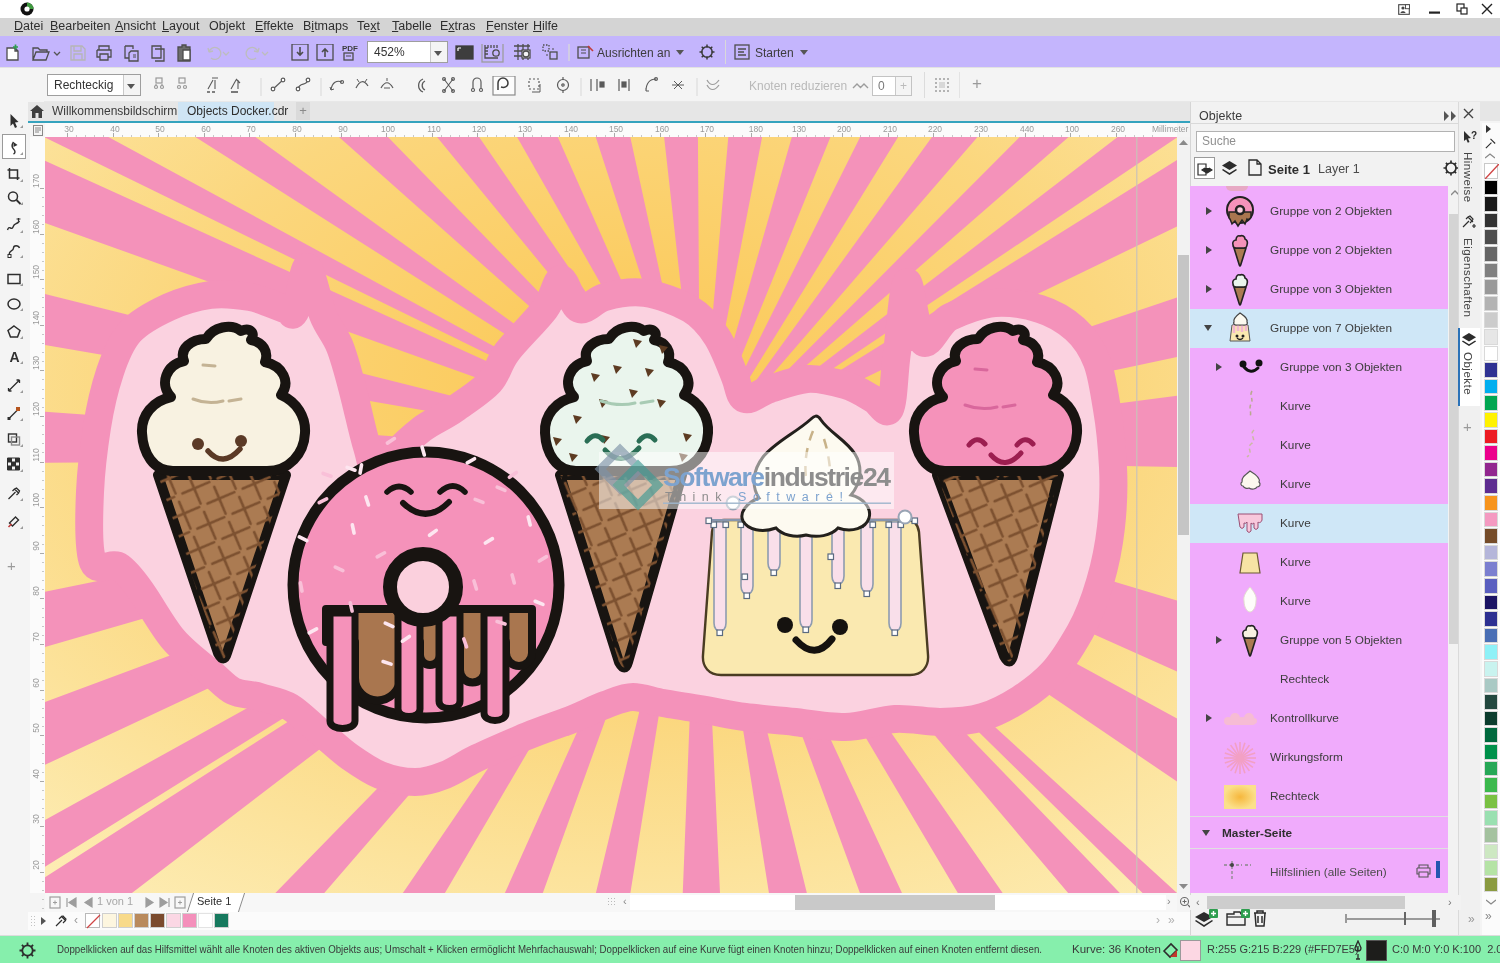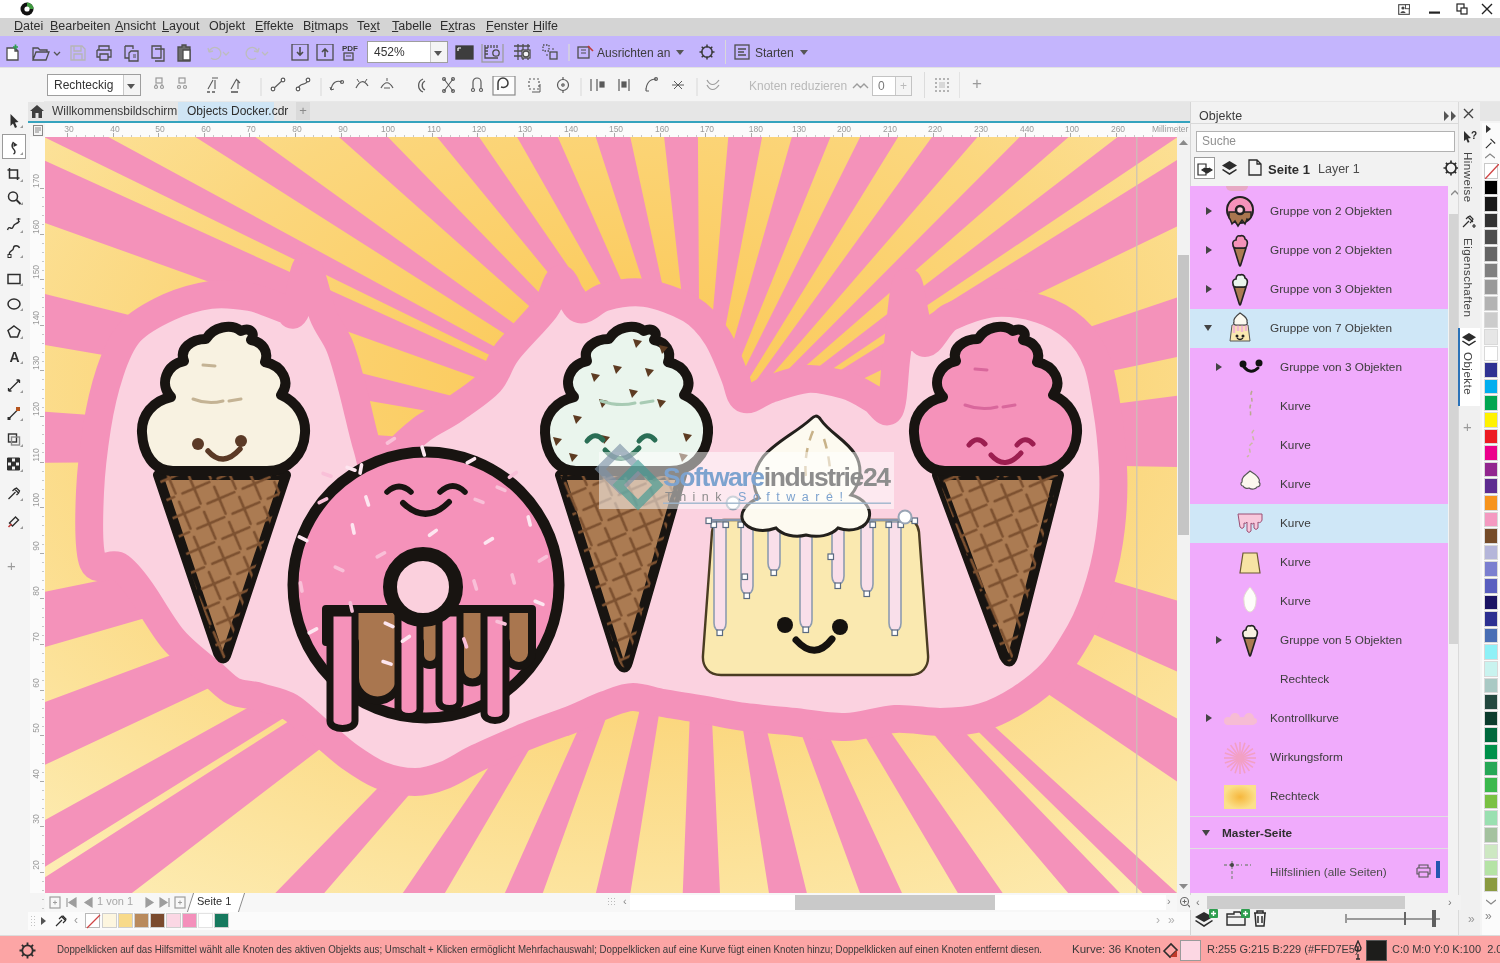--- a/index.html
+++ b/index.html
@@ -38,21 +38,21 @@
 
   
   #vscroll { left:1177px; top:137px; width:13px; height:756px; background:#f2f2f2; }
   #vthumb { left:1178px; top:255px; width:11px; height:280px; background:#c5c5c5; }
   #pagebar { left:45px; top:893px; width:1132px; height:19px; background:#f7f7f7; font-size:11px; color:#9a9a9a; }
   #hscrolltrack { left:630px; top:895px; width:536px; height:15px; background:#ffffff; }
   #hthumb { left:795px; top:895px; width:200px; height:15px; background:#c9c9c9; }
   #palrow { left:28px; top:912px; width:1162px; height:18px; background:#fbfbfb; }
 
   
-  #statusbar { left:0; top:935px; width:1500px; height:28px; background:#fca5a5; border-top:1px solid #dcdcdc; font-size:11.5px; color:#3a3a3a; }
+  #statusbar { left:0; top:935px; width:1500px; height:28px; background:#86efac; border-top:1px solid #dcdcdc; font-size:11.5px; color:#3a3a3a; }
 
   
   #docker { left:1190px; top:102px; width:268px; height:833px; background:#f7f7f7; }
   #dockertree { position:absolute; left:1190px; top:186px; width:258px; height:707px; background:#f0abfc; }
   .arrow-r { position:absolute; width:0; height:0; border-top:4.5px solid transparent; border-bottom:4.5px solid transparent; border-left:6px solid #444; }
   .arrow-d { position:absolute; width:0; height:0; border-left:4.5px solid transparent; border-right:4.5px solid transparent; border-top:6px solid #444; }
 
   
   #rtabs { left:1458px; top:102px; width:22px; height:833px; background:#f0f0f0; }
   #rpalette { left:1482px; top:123px; width:18px; height:840px; background:#fdfdfd; }

